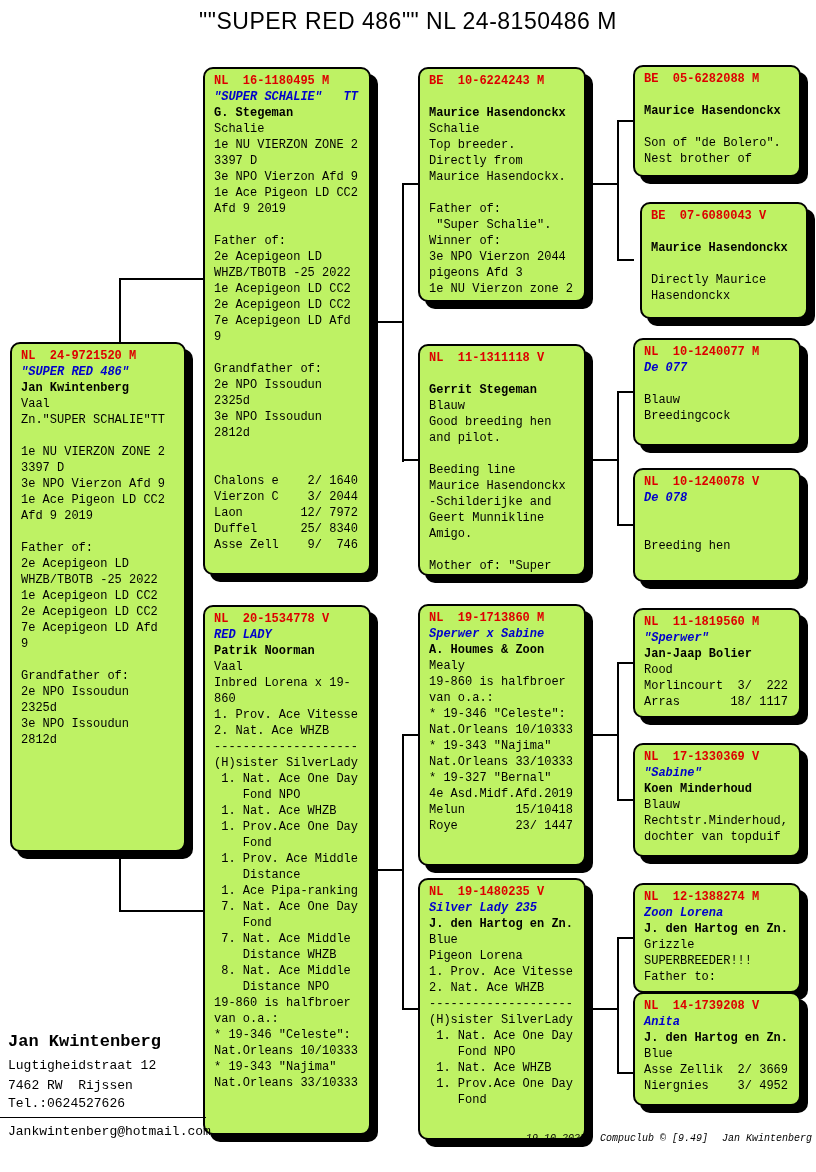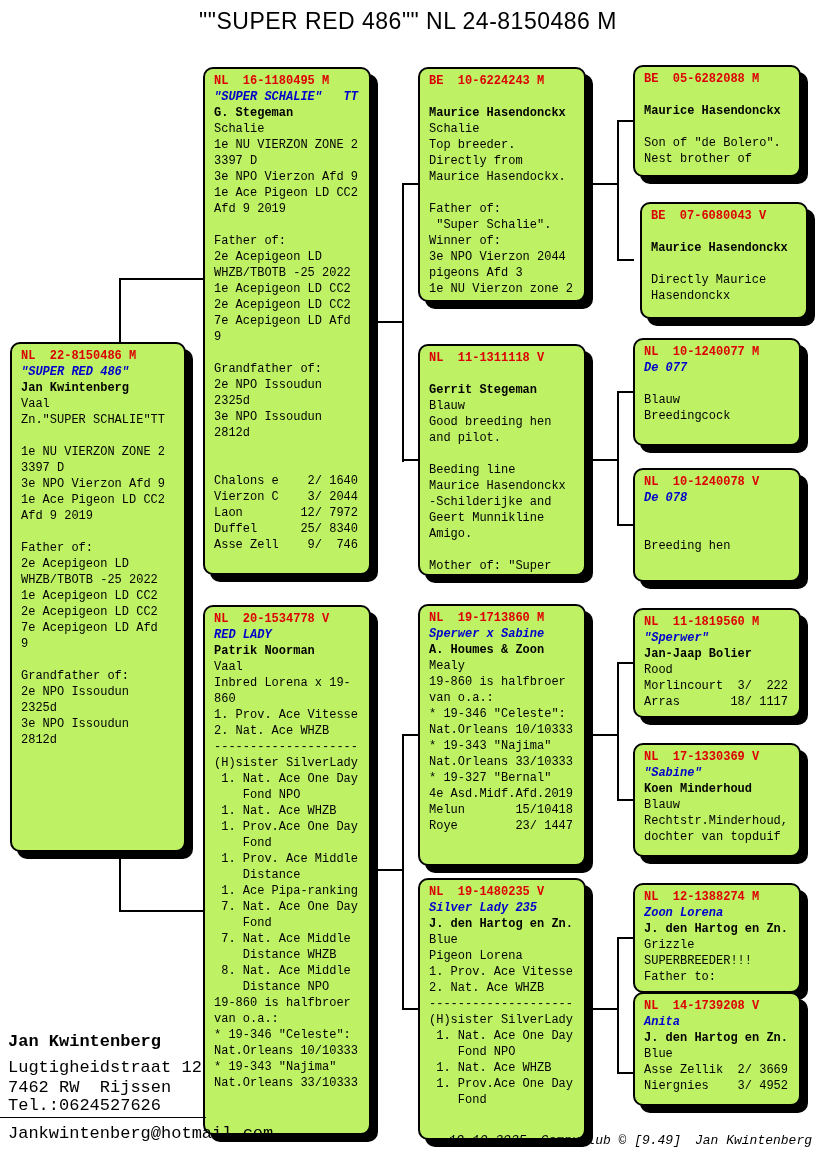--- a/index.html
+++ b/index.html
@@ -43,42 +43,42 @@
   .ln-breeder{font-weight:bold;}
   .cl{position:absolute;background:#000;}
   .contact-name{
     position:absolute;left:8px;top:1032px;
     font-family:"Liberation Mono", monospace;
     font-weight:bold;font-size:17px;color:var(--ink);white-space:pre;
   }
   .contact-line{
     position:absolute;left:8px;
     font-family:"Liberation Mono", monospace;
-    font-size:17px;color:var(--ink);white-space:pre;
+    font-size:13px;color:var(--ink);white-space:pre;
   }
   .contact-rule{
     position:absolute;left:0;top:1117px;width:206px;height:1px;background:#000;
   }
   .footer{
     position:absolute;right:4px;top:1133px;
     font-family:"Liberation Mono", monospace;
-    font-style:italic;font-size:13px;color:var(--ink);
+    font-style:italic;font-size:10px;color:var(--ink);
     white-space:pre;
   }
   .footer span{margin-left:14px;}
 </style>
 </head>
 <body>
 
 <div id="page">
 
   <div class="title">""SUPER RED 486""  NL  24-8150486 M</div>
 
   <div class="pbox" style="left:10px;top:342px;width:176px;height:510px">
-      <div class="ln ln-ring">NL  22-8150486 M</div>
+      <div class="ln ln-ring">NL  24-9721520 M</div>
       <div class="ln ln-name">"SUPER RED 486"</div>
       <div class="ln ln-breeder">Jan Kwintenberg</div>
       <div class="ln ln-text">Vaal</div>
       <div class="ln ln-text">Zn."SUPER SCHALIE"TT</div>
       <div class="ln ln-text">&nbsp;</div>
       <div class="ln ln-text">1e NU VIERZON ZONE 2</div>
       <div class="ln ln-text">3397 D</div>
       <div class="ln ln-text">3e NPO Vierzon Afd 9</div>
       <div class="ln ln-text">1e Ace Pigeon LD CC2</div>
       <div class="ln ln-text">Afd 9 2019</div>

